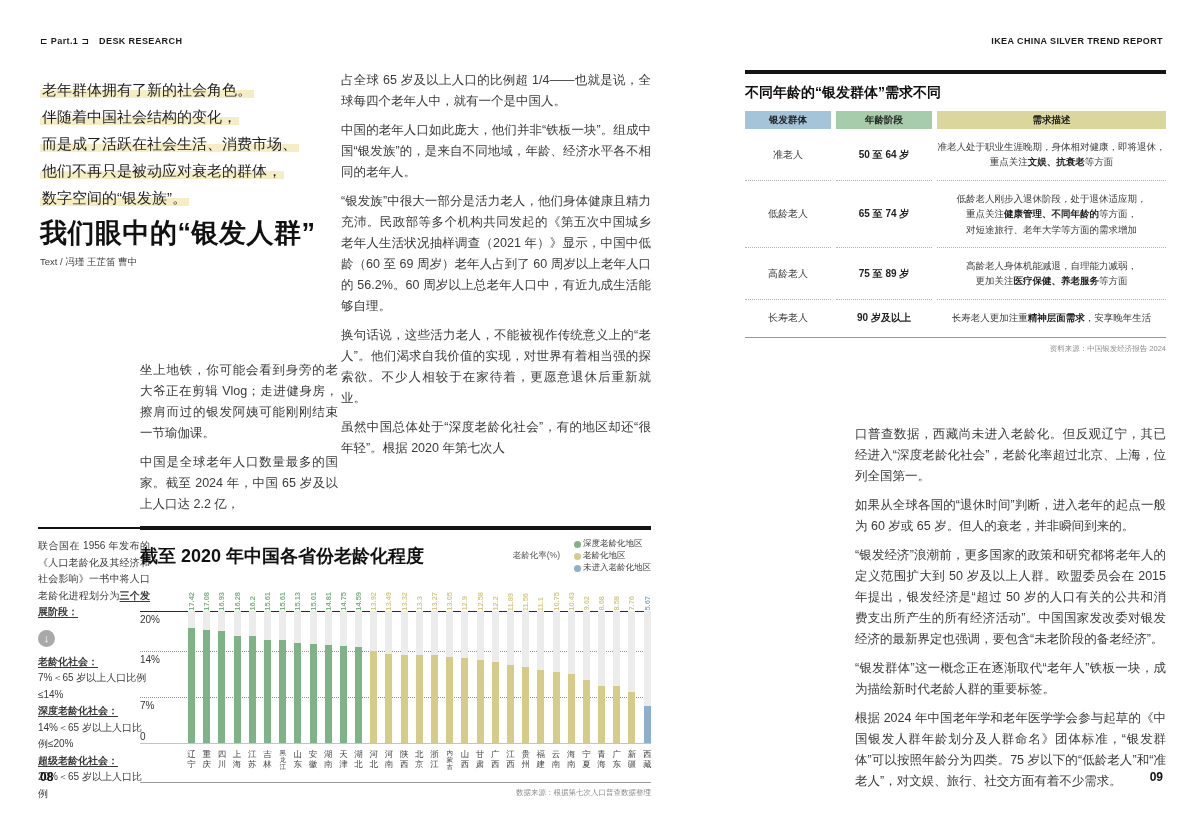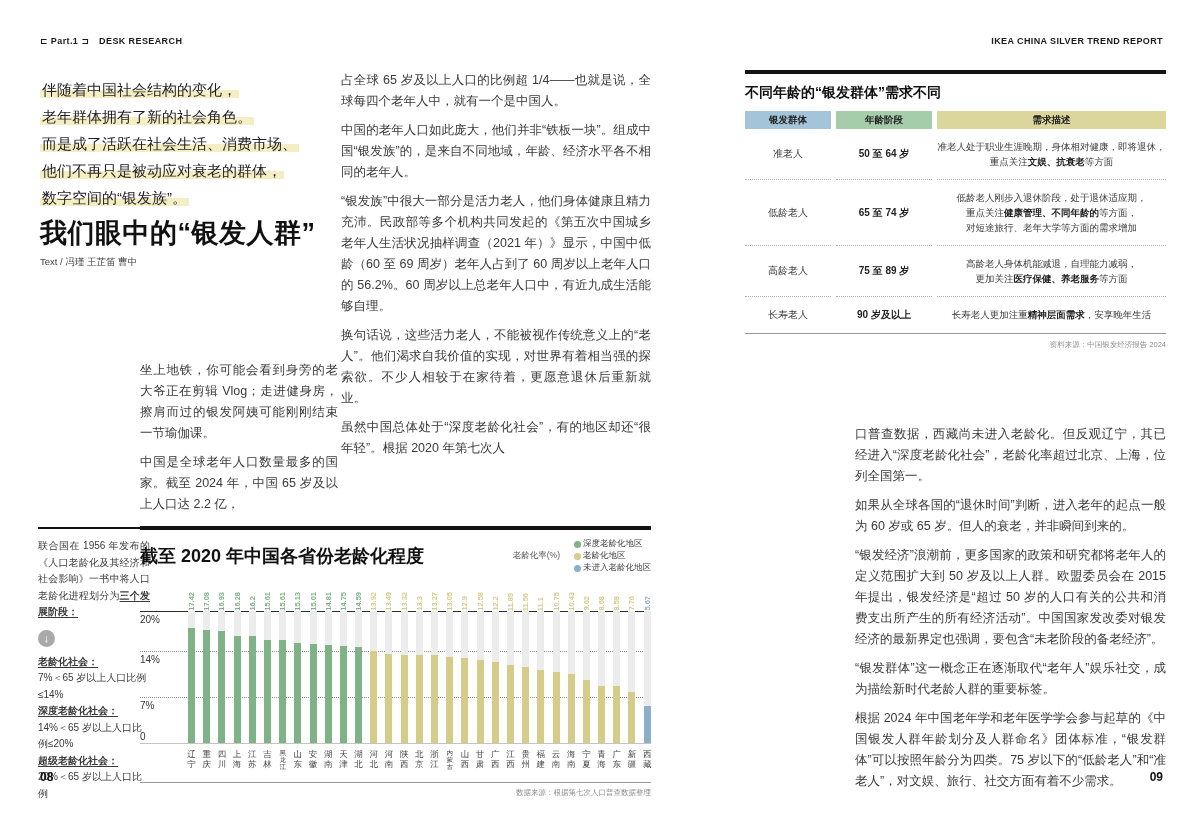--- a/index.html
+++ b/index.html
@@ -65,39 +65,39 @@
   
   #needs-table{left:745px;top:70px;width:421px;border-top:4px solid #141414;}
   .table-title{font-size:14px;font-weight:800;color:#111;padding:10px 0 9px;}
   .tgrid{display:grid;grid-template-columns:86px 96px 1fr;column-gap:5px;}
   .th{height:18px;display:flex;align-items:center;justify-content:center;
     font-size:9.5px;font-weight:bold;color:#222;}
   .cell{display:flex;align-items:center;justify-content:center;padding:10px 0;font-size:10px;color:#3a3a3a;}
   .cell.dotted{border-bottom:1px dotted #b0b0b0;}
   .cell .age{font-weight:bold;color:#222;}
   .desc{flex-direction:column;font-size:9.5px;line-height:15px;text-align:center;}
-  .desc b{color:#222;}
+  .desc b{color:#222;font-family:Liberation Serif, serif;}
   .table-footer{border-top:1px solid #9a9a9a;margin-top:1px;padding-top:6px;text-align:right;
     font-size:7.5px;color:#8c8c8c;}
 
   .pageno{font-size:12px;font-weight:bold;color:#111;}
   #pageno-left{left:40px;top:770px;}
   #pageno-right{right:37px;top:770px;}
 </style>
 </head>
 <body>
 
 <div class="abs hdr" id="hdr-left">
   <span class="tag">⊏ Part.1 ⊐</span><span>DESK RESEARCH</span>
 </div>
 <div class="abs hdr" id="hdr-right">IKEA CHINA SILVER TREND REPORT</div>
 
 <div class="abs" id="intro">
+    <div class="intro-line"><span>老年群体拥有了新的社会角色。</span></div>
     <div class="intro-line"><span>伴随着中国社会结构的变化，</span></div>
-    <div class="intro-line"><span>老年群体拥有了新的社会角色。</span></div>
     <div class="intro-line"><span>而是成了活跃在社会生活、消费市场、</span></div>
     <div class="intro-line"><span>他们不再只是被动应对衰老的群体，</span></div>
     <div class="intro-line"><span>数字空间的“银发族”。</span></div>
   </div>
 
 <div class="abs" id="page-title">我们眼中的“银发人群”</div>
 <div class="abs" id="byline">Text / 冯瑾  王芷笛  曹中</div>
 
 <div class="abs txtcol" id="colA">
     <p class="para">坐上地铁，你可能会看到身旁的老大爷正在剪辑 Vlog；走进健身房，擦肩而过的银发阿姨可能刚刚结束一节瑜伽课。</p>
@@ -459,18 +459,18 @@
         </div>
       </div>
     </div>
   <div class="table-footer">资料来源：中国银发经济报告 2024</div>
 </div>
 
 <div class="abs txtcol" id="colR">
     <p class="para">口普查数据，西藏尚未进入老龄化。但反观辽宁，其已经进入“深度老龄化社会”，老龄化率超过北京、上海，位列全国第一。</p>
     <p class="para">如果从全球各国的“退休时间”判断，进入老年的起点一般为 60 岁或 65 岁。但人的衰老，并非瞬间到来的。</p>
     <p class="para">“银发经济”浪潮前，更多国家的政策和研究都将老年人的定义范围扩大到 50 岁及以上人群。欧盟委员会在 2015 年提出，银发经济是“超过 50 岁的人口有关的公共和消费支出所产生的所有经济活动”。中国国家发改委对银发经济的最新界定也强调，要包含“未老阶段的备老经济”。</p>
-    <p class="para">“银发群体”这一概念正在逐渐取代“老年人”娱乐社交，成为描绘新时代老龄人群的重要标签。</p>
+    <p class="para">“银发群体”这一概念正在逐渐取代“老年人”铁板一块，成为描绘新时代老龄人群的重要标签。</p>
     <p class="para">根据 2024 年中国老年学和老年医学学会参与起草的《中国银发人群年龄划分及人群命名》团体标准，“银发群体”可以按照年龄分为四类。75 岁以下的“低龄老人”和“准老人”，对文娱、旅行、社交方面有着不少需求。</p>
   </div>
 
 <div class="abs pageno" id="pageno-left">08</div>
 <div class="abs pageno" id="pageno-right">09</div>
 
 </body></html>

